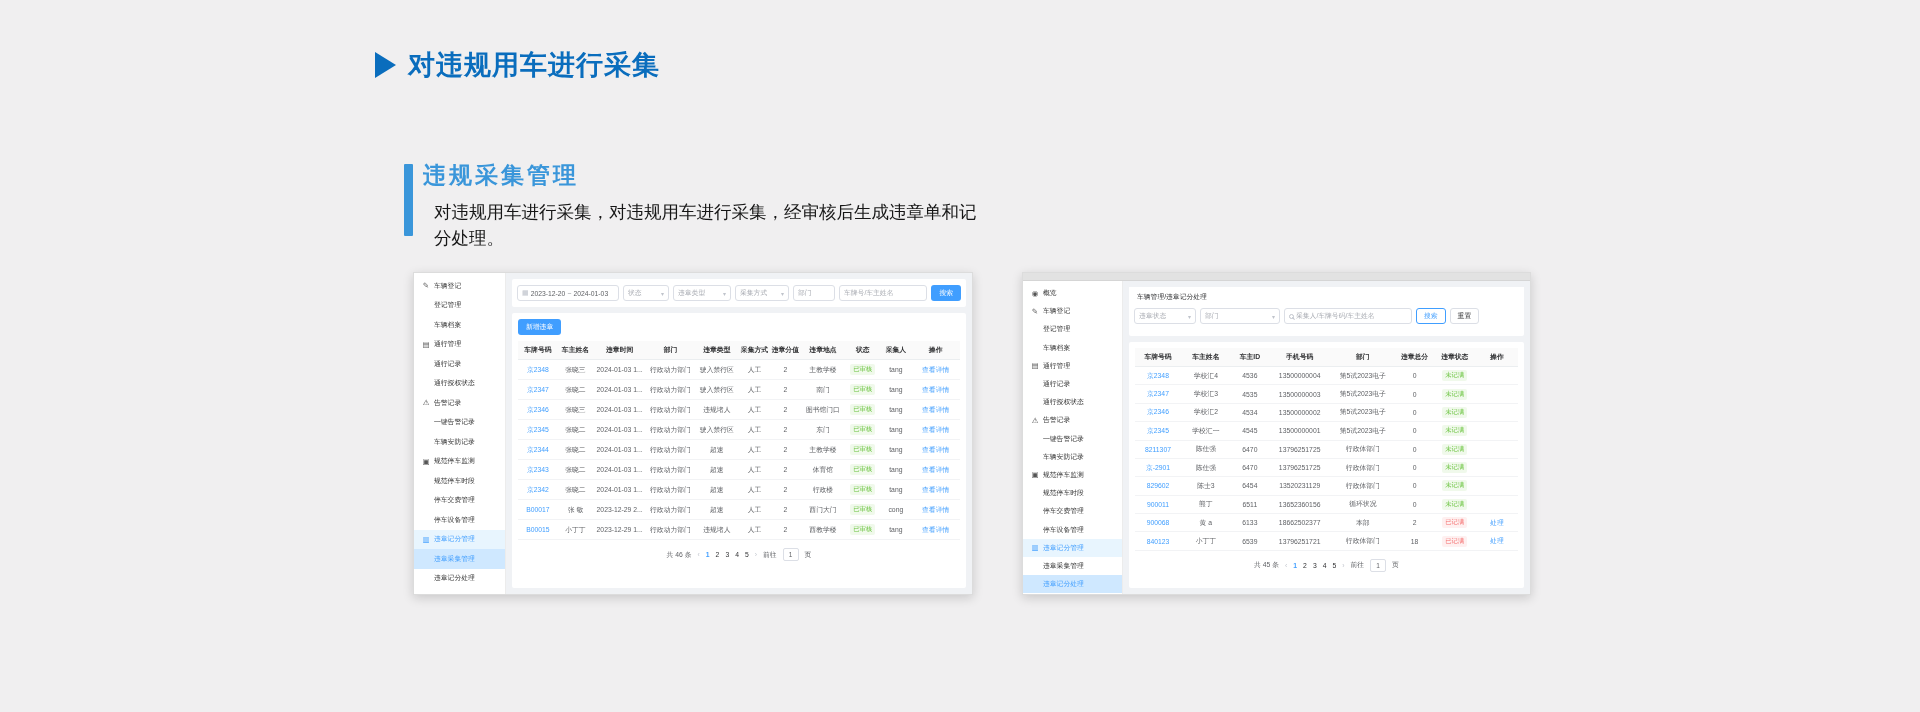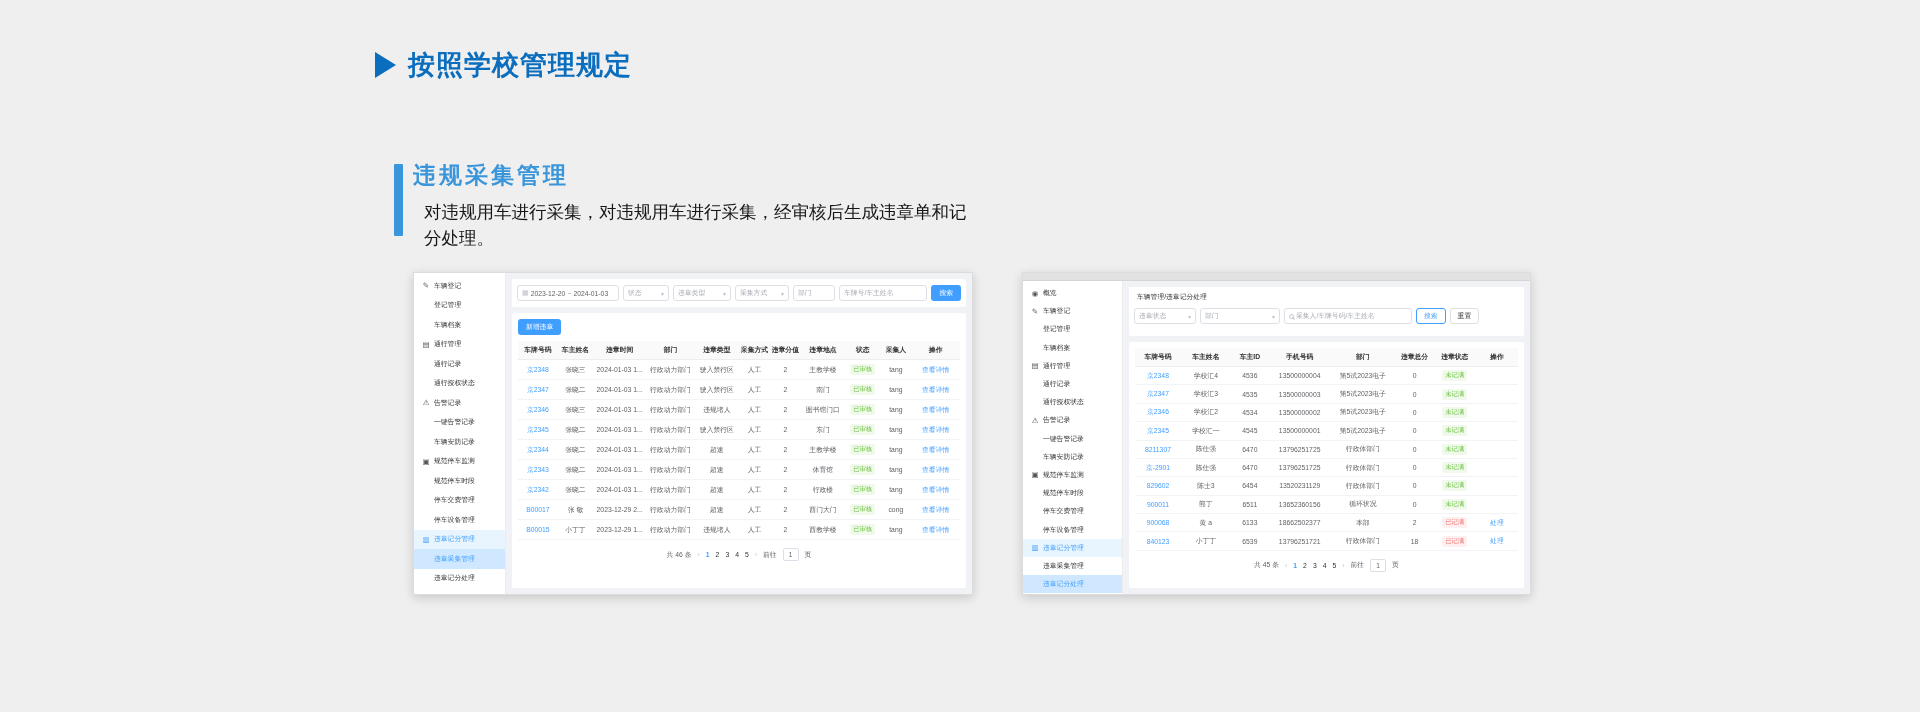--- a/index.html
+++ b/index.html
@@ -20,21 +20,21 @@
   }
   .tri {
     width:0; height:0;
     border-left:21px solid #0a6dbd;
     border-top:13px solid transparent;
     border-bottom:13px solid transparent;
   }
 
   
   .feature { position:absolute; top:160px; }
-  .f-left  { left:394px; width:560px; }
+  .f-left  { left:404px; width:560px; }
   .f-right { left:1028px; width:520px; }
   .accent { position:absolute; left:0; top:4px; width:9px; height:72px; border-radius:1px; }
   .accent-blue { background:#3a96da; }
   .accent-teal { background:#1e9aa4; }
   .fh { font-size:23px; font-weight:bold; letter-spacing:3px; margin-left:19px; }
   .fh-blue { color:#3a96da; }
   .fh-teal { color:#0fa3ab; }
   .fd {
     margin-left:30px; margin-top:8px;
     font-size:17.5px; color:#161616; line-height:1.5;
@@ -137,21 +137,21 @@
     text-align:center; font-size:6.5px; color:#606266; font-family:inherit;
   }
 </style>
 </head>
 <body>
 
 <div class="canvas">
 
   <div class="main-title">
     <span class="tri"></span>
-    <span>按照学校管理规定</span>
+    <span>对违规用车进行采集</span>
   </div>
 
   <section class="feature f-left">
     <div class="accent accent-blue"></div>
     <h2 class="fh fh-blue">违规采集管理</h2>
     <p class="fd">对违规用车进行采集，对违规用车进行采集，经审核后生成违章单和记分处理。</p>
   </section>
 
 
   <div class="shot shot-left">

